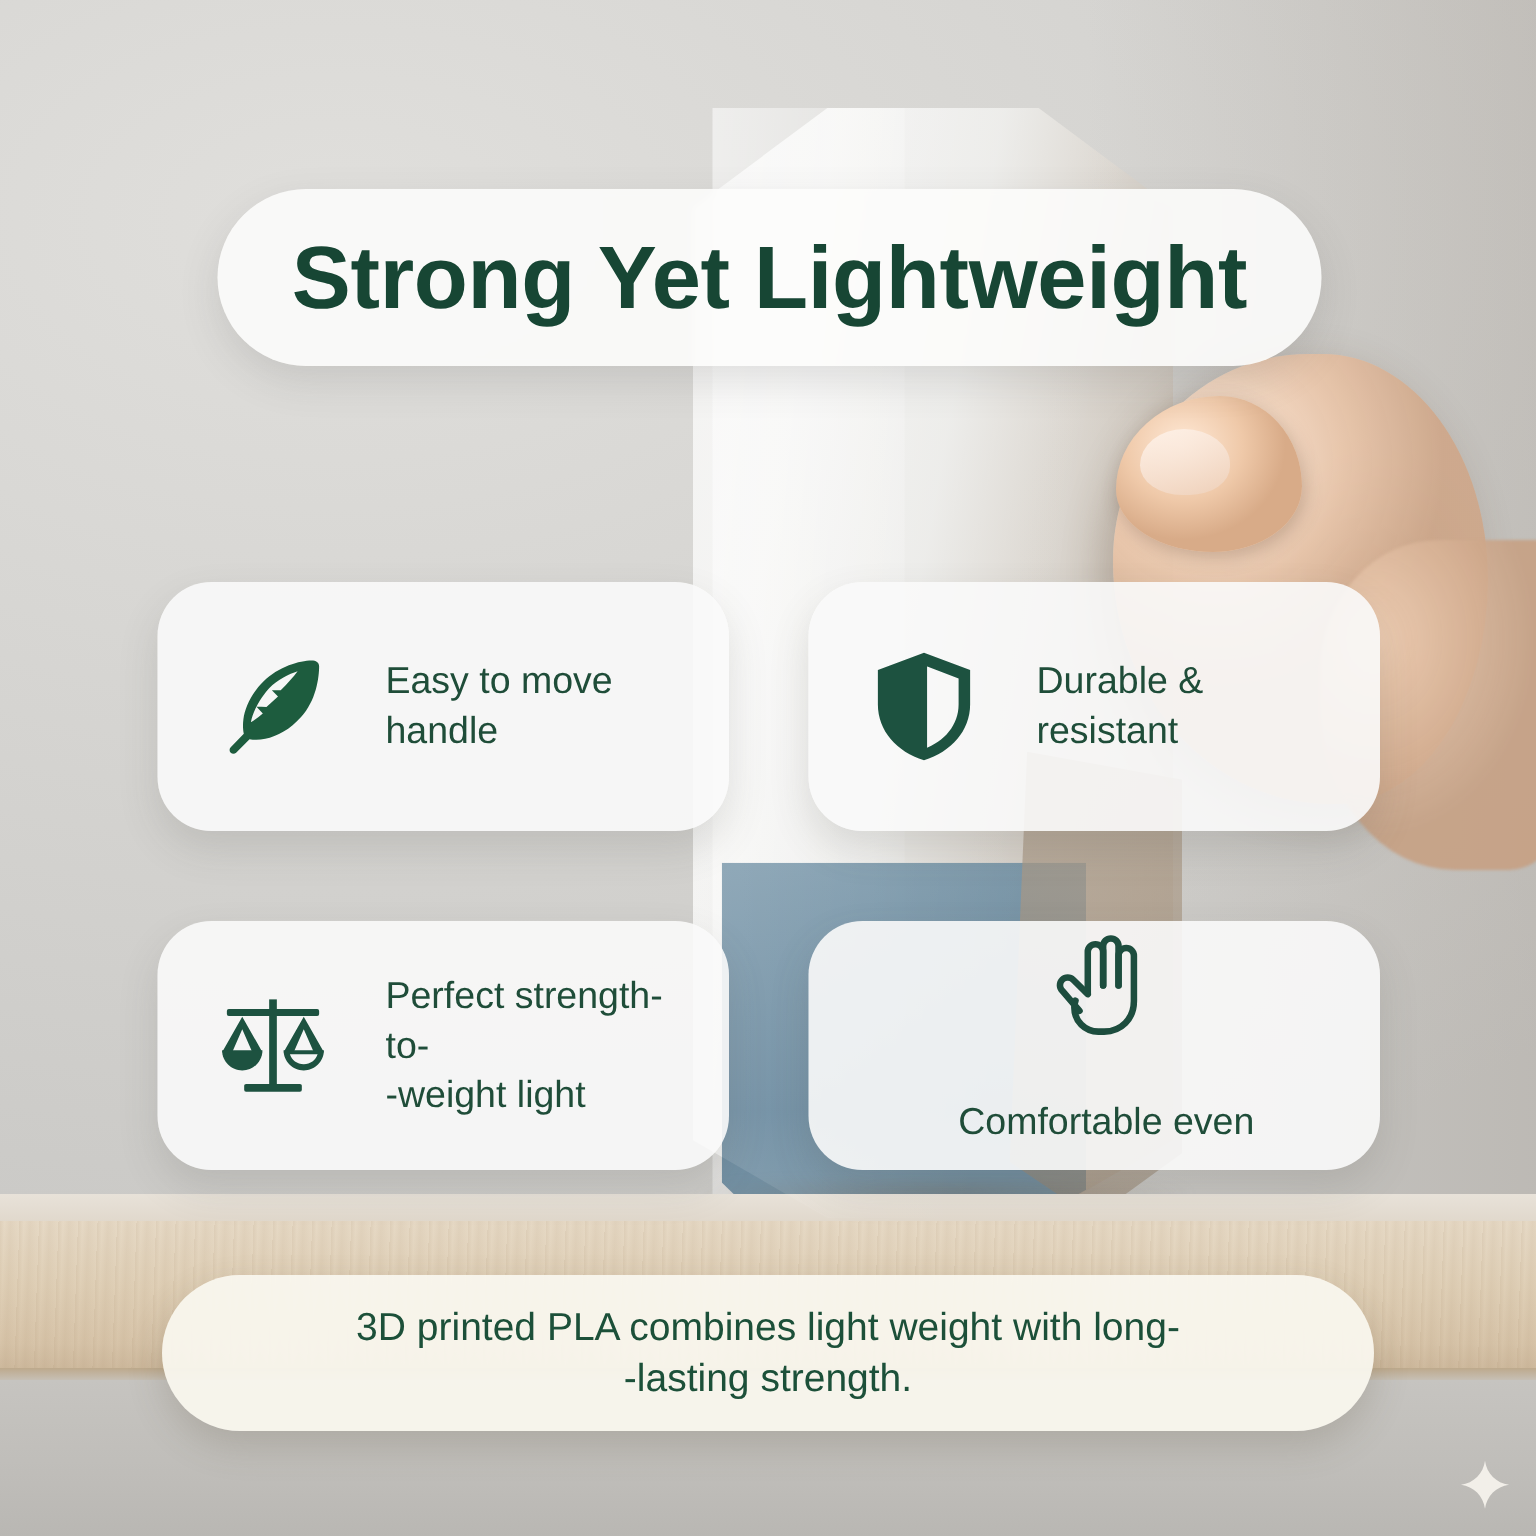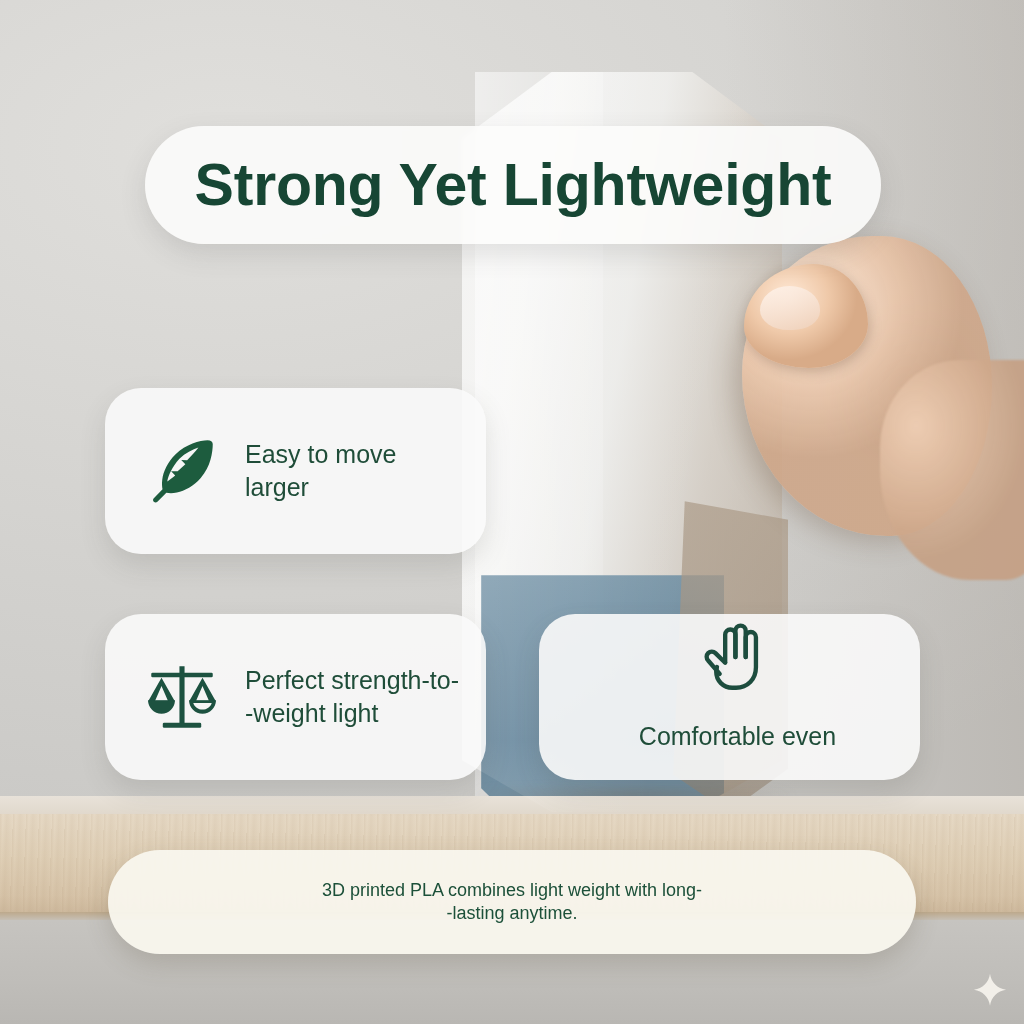--- a/index.html
+++ b/index.html
@@ -151,21 +151,21 @@
 
   .cards { position: absolute; inset: 0; }
 
   .card {
     position: absolute; width: 381px; height: 166px;
     border-radius: 36px;
     background: rgba(250,250,249,0.90);
     box-shadow: 0 12px 26px rgba(88,86,82,0.16);
     display: flex; align-items: center;
     padding: 0 18px 0 34px;
-    gap: 20px;
+    gap: 32px;
   }
   .card.c1 { left: 105px;  top: 388px; }
   .card.c2 { left: 539px;  top: 388px; }
   .card.c3 { left: 105px;  top: 614px; }
   .card.c4 { left: 539px;  top: 614px; flex-direction: column; }
 
   .card-icon {
     flex: 0 0 auto; width: 86px; height: 86px;
     display: flex; align-items: center; justify-content: center;
   }
@@ -178,21 +178,21 @@
 
   .banner {
     position: absolute; left: 108px; top: 850px; width: 808px; height: 104px;
     border-radius: 52px;
     background: rgba(249,246,238,0.94);
     box-shadow: 0 10px 24px rgba(92,78,58,0.20);
     display: flex; align-items: center; justify-content: center;
     padding: 0 40px;
   }
   .banner .txt {
-    font-size: 18px; line-height: 1.3; color: #1c5039;
+    font-size: 26px; line-height: 1.3; color: #1c5039;
     text-align: center; font-weight: 400;
   }
 
   .sparkle {
     position: absolute; left: 972px; top: 972px; width: 36px; height: 36px;
   }
   .sparkle svg { width: 36px; height: 36px; display: block; }
 
   
   .sheen {
@@ -243,24 +243,37 @@
     <div class="cards">
 
       <div class="card c1">
         <div class="card-icon">
           <svg viewBox="0 0 64 64" aria-hidden="true">
             <path fill="#1d5c3e" d="M52 8c-6 0-17 3-25 11-6.4 6.4-9.6 13.6-10.4 19.6-.4 3-.2 5.6.2 7.6L10 53.2c-.8.8-.8 2 0 2.8.8.8 2 .8 2.8 0l7-7c2.2.4 5 .5 8.2-.2 6.2-1.4 13-5 18.6-11.4C54.4 29 56 17 56 11c0-2-1.6-3-4-3zM30 22.5c4.5-4.5 10.4-7.4 14.8-8.8-2.2 2.9-5.2 6.4-8.8 9.9l-4.6-.1 3.2 3.3c-2 1.9-4 3.7-6 5.4l-5.3-.2 3.4 3.6c-2.3 1.9-4.4 3.4-6.2 4.6.9-4.6 3.7-11.2 9.5-17.7z"></path>
           </svg>
         </div>
         <div class="card-text">
           <span>Easy to move</span><br>
-          <span>larger</span>
-        </div>
-      </div>
-
+          <span>handle</span>
+        </div>
+      </div>
+
+      <div class="card c2">
+        <div class="card-icon">
+          <svg viewBox="0 0 64 64" aria-hidden="true">
+            <path fill="#1d5240" d="M32 4 8 13v18c0 13.6 9.8 24.6 24 29 14.2-4.4 24-15.4 24-29V13L32 4zm0 6.6 18 6.8V31c0 10.6-7.3 19.3-18 23.1V10.6z"></path>
+            <path fill="#1d5240" d="M32 10.6 14 17.4V31c0 10.6 7.3 19.3 18 23.1V10.6z" opacity="0"></path>
+            <path fill="#1d5240" d="M33.6 9.5h-3.2v45.6h3.2z"></path>
+          </svg>
+        </div>
+        <div class="card-text">
+          <span>Durable &amp;</span><br>
+          <span>resistant</span>
+        </div>
+      </div>
 
       <div class="card c3">
         <div class="card-icon">
           <svg viewBox="0 0 64 64" aria-hidden="true">
             <g fill="#1d5240">
               <rect x="30" y="8" width="4" height="46"></rect>
               <rect x="8" y="13" width="48" height="3.6" rx="1"></rect>
               <rect x="17" y="52" width="30" height="4" rx="1"></rect>
               <path d="M16 17 5.5 35.5h21L16 17zm0 6.5 5 11.5h-10l5-11.5z"></path>
               <path d="M48 17 37.5 35.5h21L48 17zm0 6.5 5 11.5H43l5-11.5z"></path>
@@ -289,21 +302,21 @@
         <div class="card-text">
           <span>Comfortable even</span><br>
         </div>
       </div>
 
     </div>
 
     <div class="banner">
       <div class="txt">
         <span>3D printed PLA combines light weight with long-</span><br>
-        <span>-lasting anytime.</span>
+        <span>-lasting strength.</span>
       </div>
     </div>
 
     <div class="sparkle">
       <svg viewBox="0 0 40 40" aria-hidden="true">
         <path fill="#f2efe9" d="M20 2c1.2 9.4 8.4 16.6 17.8 17.8C28.4 21 21.2 28.2 20 37.6 18.8 28.2 11.6 21 2.2 19.8 11.6 18.6 18.8 11.4 20 2z"></path>
       </svg>
     </div>
 
   </div>

